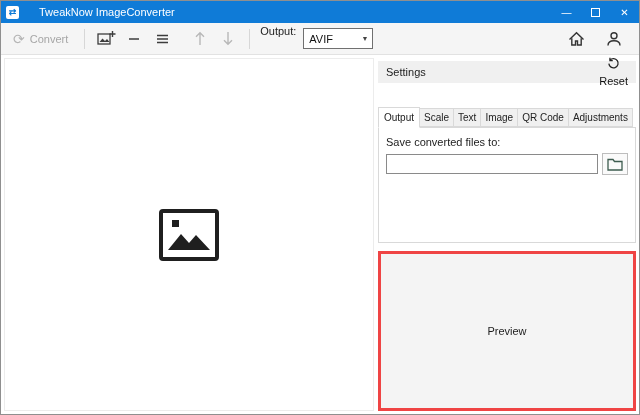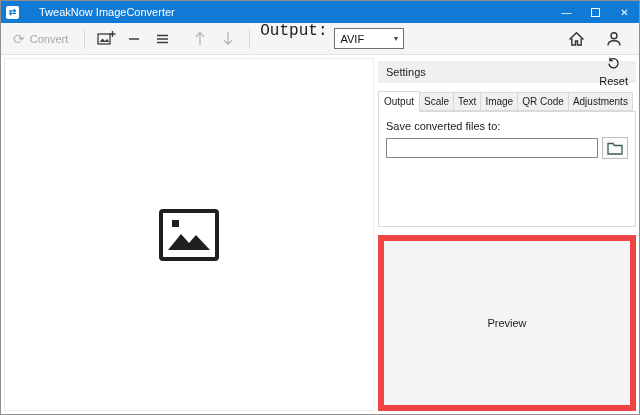--- a/index.html
+++ b/index.html
@@ -46,21 +46,21 @@
   .tb-convert {
     display: flex; align-items: center; gap: 5px;
     padding: 3px 8px 3px 4px; font-size: 11px; color: #a6a6a6;
   }
   .tb-convert .glyph { font-size: 14px; color: #b5b5b5; line-height: 1; }
   .tb-sep { width: 1px; height: 20px; background: #d7d7d7; margin: 0 6px; }
   .tb-icon-btn {
     width: 26px; height: 24px;
     display: flex; align-items: center; justify-content: center;
   }
-  .output-label { font-size: 16px; color: #1c1c1c; margin: 0 5px 16px 2px; font-family: Liberation Mono, monospace; }
+  .output-label { font-size: 11px; color: #1c1c1c; margin: 0 5px 16px 2px; }
   .combo {
     width: 70px; height: 21px;
     border: 1px solid #707070; background: #fff;
     display: flex; align-items: center;
     font-size: 11px; color: #111;
     padding-left: 5px;
   }
   .combo-arrow {
     margin-left: auto; width: 15px; text-align: center;
     font-size: 7px; color: #444;
@@ -83,21 +83,21 @@
   .right { width: 258px; flex: 0 0 auto; display: flex; flex-direction: column; min-height: 0; }
 
   .settings-bar {
     margin-top: 3px; height: 22px; flex: 0 0 auto;
     background: #f0f0f0;
     display: flex; align-items: center;
     padding: 11px 8px; font-size: 11px; color: #1c1c1c;
   }
   .reset-btn { margin-left: auto; display: flex; align-items: center; gap: 5px; font-size: 11px; color: #111; flex-direction: column; }
 
-  .tabs { display: flex; margin-top: 8px; align-items: flex-end; }
+  .tabs { display: flex; margin-top: 24px; align-items: flex-end; }
   .tab {
     flex: 0 1 auto; white-space: nowrap; overflow: hidden;
     font-size: 10px; color: #222;
     padding: 3px 4px;
     background: #f0f0f0;
     border: 1px solid #d9d9d9; border-left: none;
   }
   .tab:first-child { border-left: 1px solid #d9d9d9; }
   .tab.active {
     background: #fff;
@@ -120,21 +120,21 @@
     outline: none;
   }
   .browse-btn {
     width: 26px; height: 22px; flex: 0 0 auto;
     border: 1px solid #bdbdbd; background: #fafafa;
     display: flex; align-items: center; justify-content: center;
   }
 
   .preview {
     margin-top: 8px; flex: 1; min-height: 0;
-    border: 6px solid #ef4444; background: #f4f4f4;
+    border: 3px solid #ef4444; background: #f4f4f4;
     display: flex; align-items: center; justify-content: center;
     font-size: 11px; color: #1c1c1c;
   }
 </style>
 </head>
 <body>
 
 <div class="window">
 
   <div class="titlebar">

